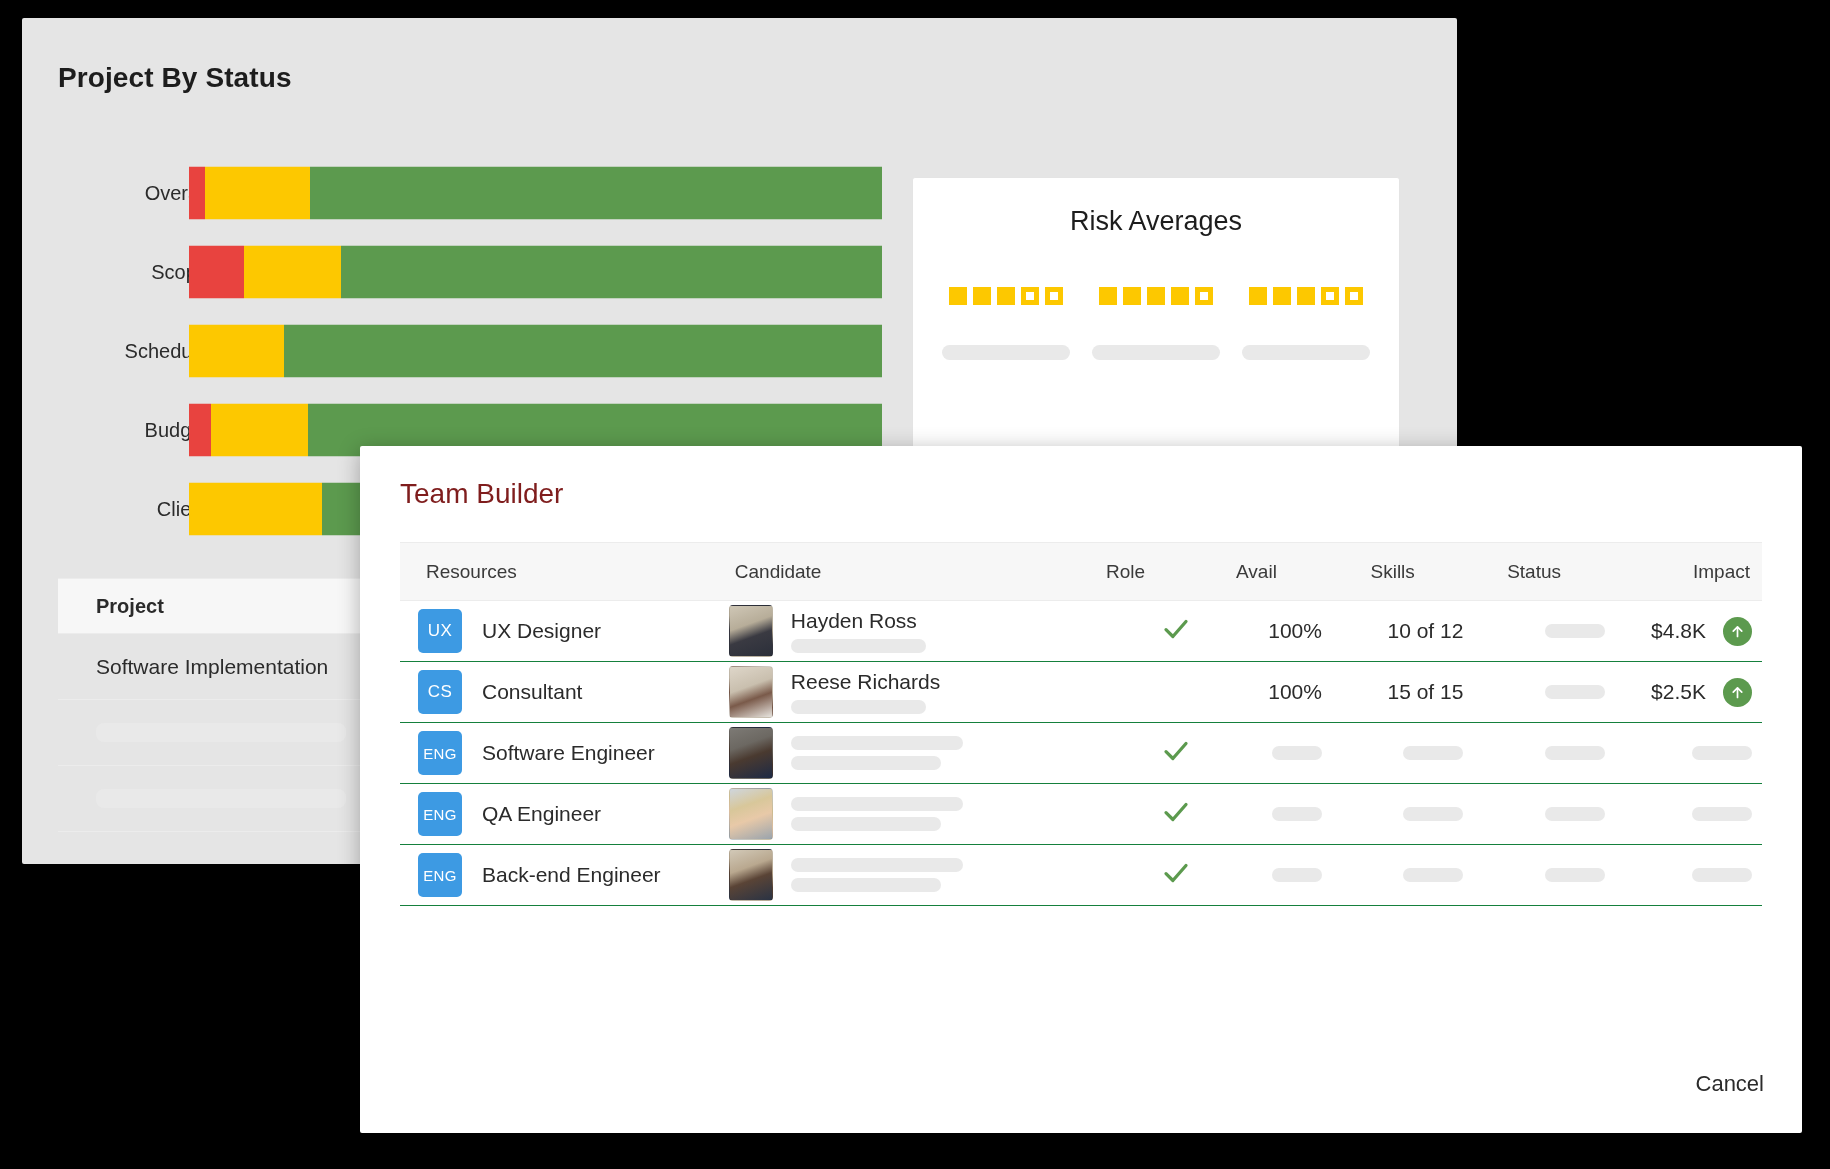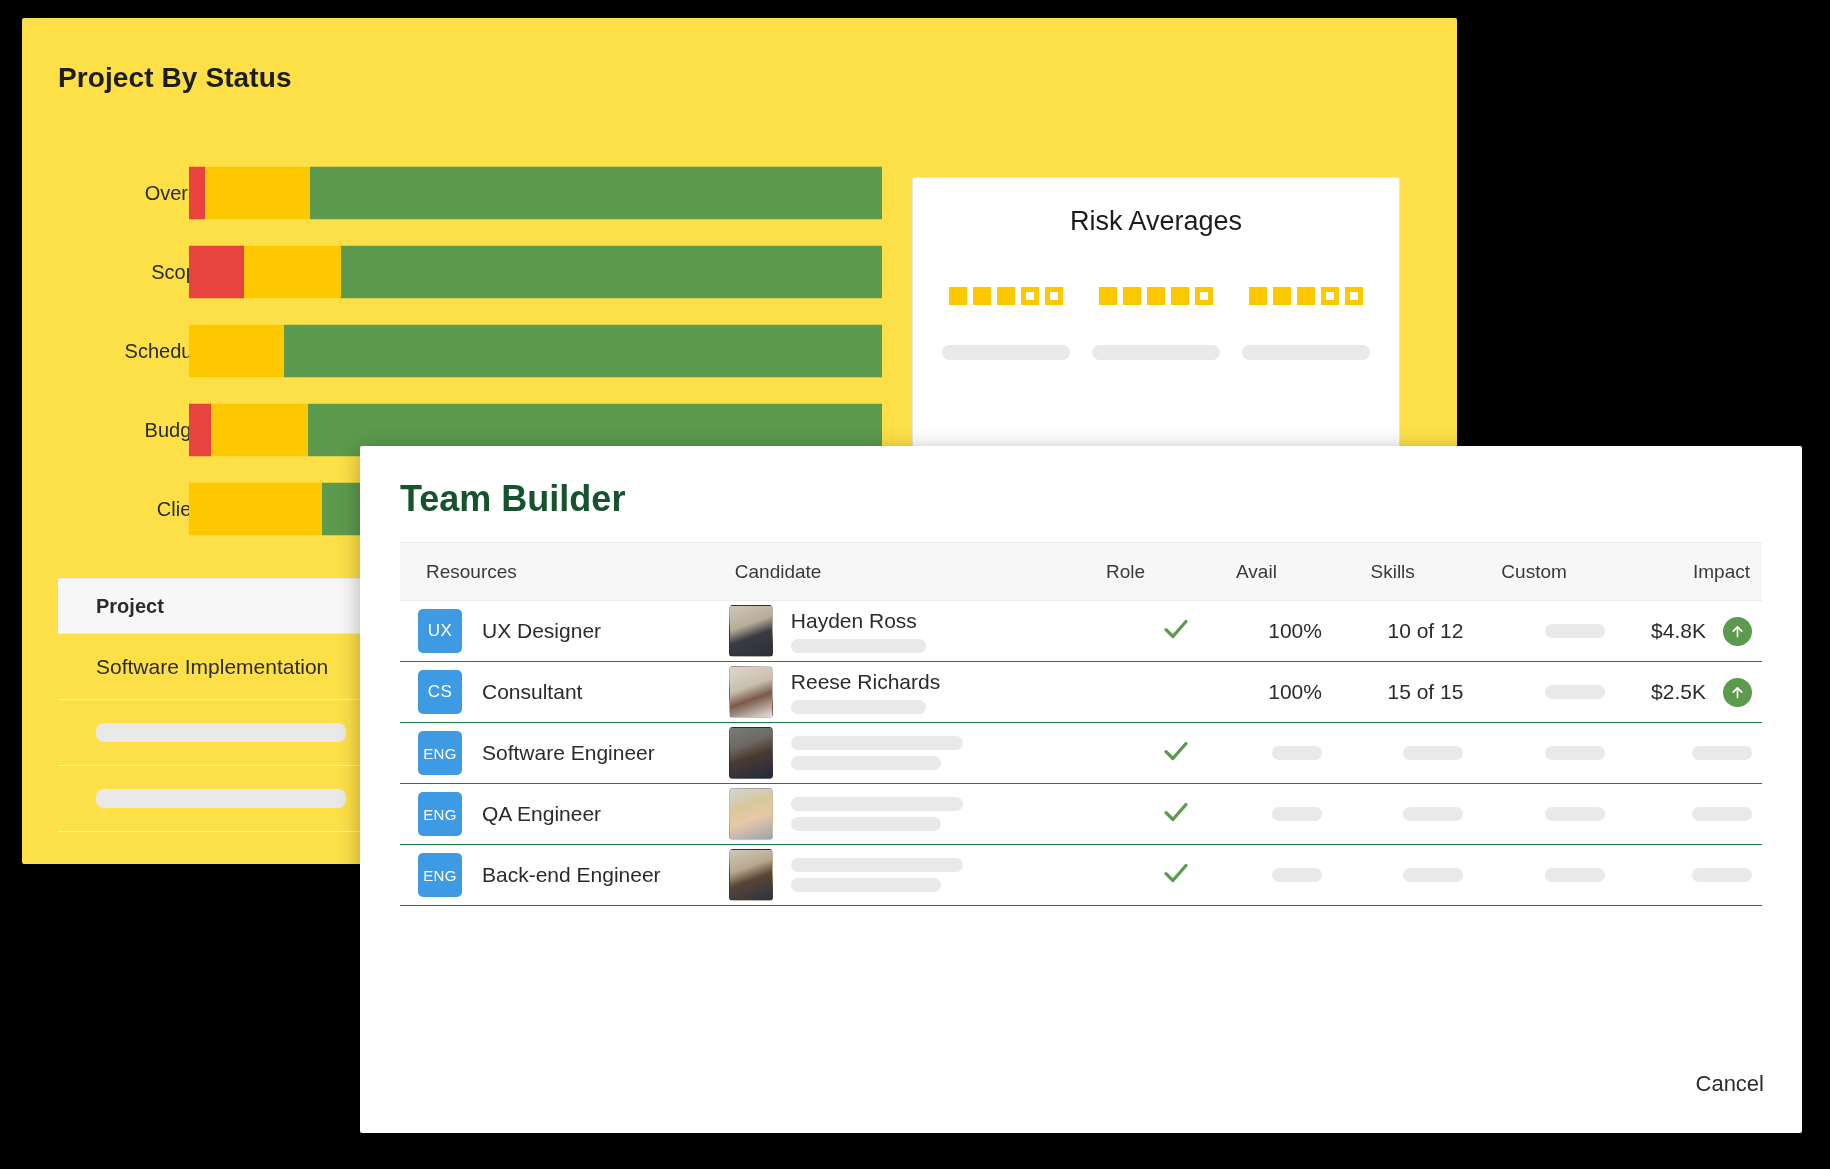--- a/index.html
+++ b/index.html
@@ -9,21 +9,21 @@
     font-family: "Liberation Sans", sans-serif;
     overflow: hidden;
   }
   #stage { position: relative; width: 1830px; height: 1169px; }
 
   
   .back-card {
     position: absolute;
     left: 22px; top: 18px;
     width: 1435px; height: 846px;
-    background: #fde047;
+    background: #e5e5e5;
     border-radius: 2px;
     box-shadow: 0 2px 10px rgba(0,0,0,.25);
     overflow: hidden;
   }
   .card-title {
     position: absolute; left: 36px; top: 44px;
     font-size: 28px; font-weight: bold; color: #1d1d1d;
     letter-spacing: .1px;
   }
 
@@ -103,21 +103,21 @@
     position: absolute;
     left: 360px; top: 446px;
     width: 1442px; height: 687px;
     background: #ffffff;
     border-radius: 2px;
     box-shadow: 0 4px 22px rgba(0,0,0,.30);
     overflow: hidden;
   }
   .modal-title {
     position: absolute; left: 40px; top: 32px;
-    font-size: 36px; font-weight: bold; color: #14532d;
+    font-size: 28px; font-weight: normal; color: #7f1d1d;
   }
 
   table.tb { position: absolute; left: 40px; top: 96px; width: 1362px; border-collapse: collapse; }
   table.tb thead th {
     background: #f7f7f7;
     height: 58px;
     font-size: 19px; font-weight: normal; color: #3a3a3a;
     border-top: 1px solid #ececec; border-bottom: 1px solid #ececec;
     white-space: nowrap;
   }
@@ -302,21 +302,21 @@
     <div class="modal-title">Team Builder</div>
 
     <table class="tb">
       <thead>
         <tr>
           <th class="c-res">Resources</th>
           <th class="c-cand">Candidate</th>
           <th class="c-role">Role</th>
           <th class="c-avail">Avail</th>
           <th class="c-skill">Skills</th>
-          <th class="c-cust">Custom</th>
+          <th class="c-cust">Status</th>
           <th class="c-imp">Impact</th>
         </tr>
       </thead>
       <tbody id="tb-body">
           <tr>
             <td class="c-res">
               <div class="res-wrap">
                 <span class="badge">UX</span>
                 <span>UX Designer</span>
               </div>

